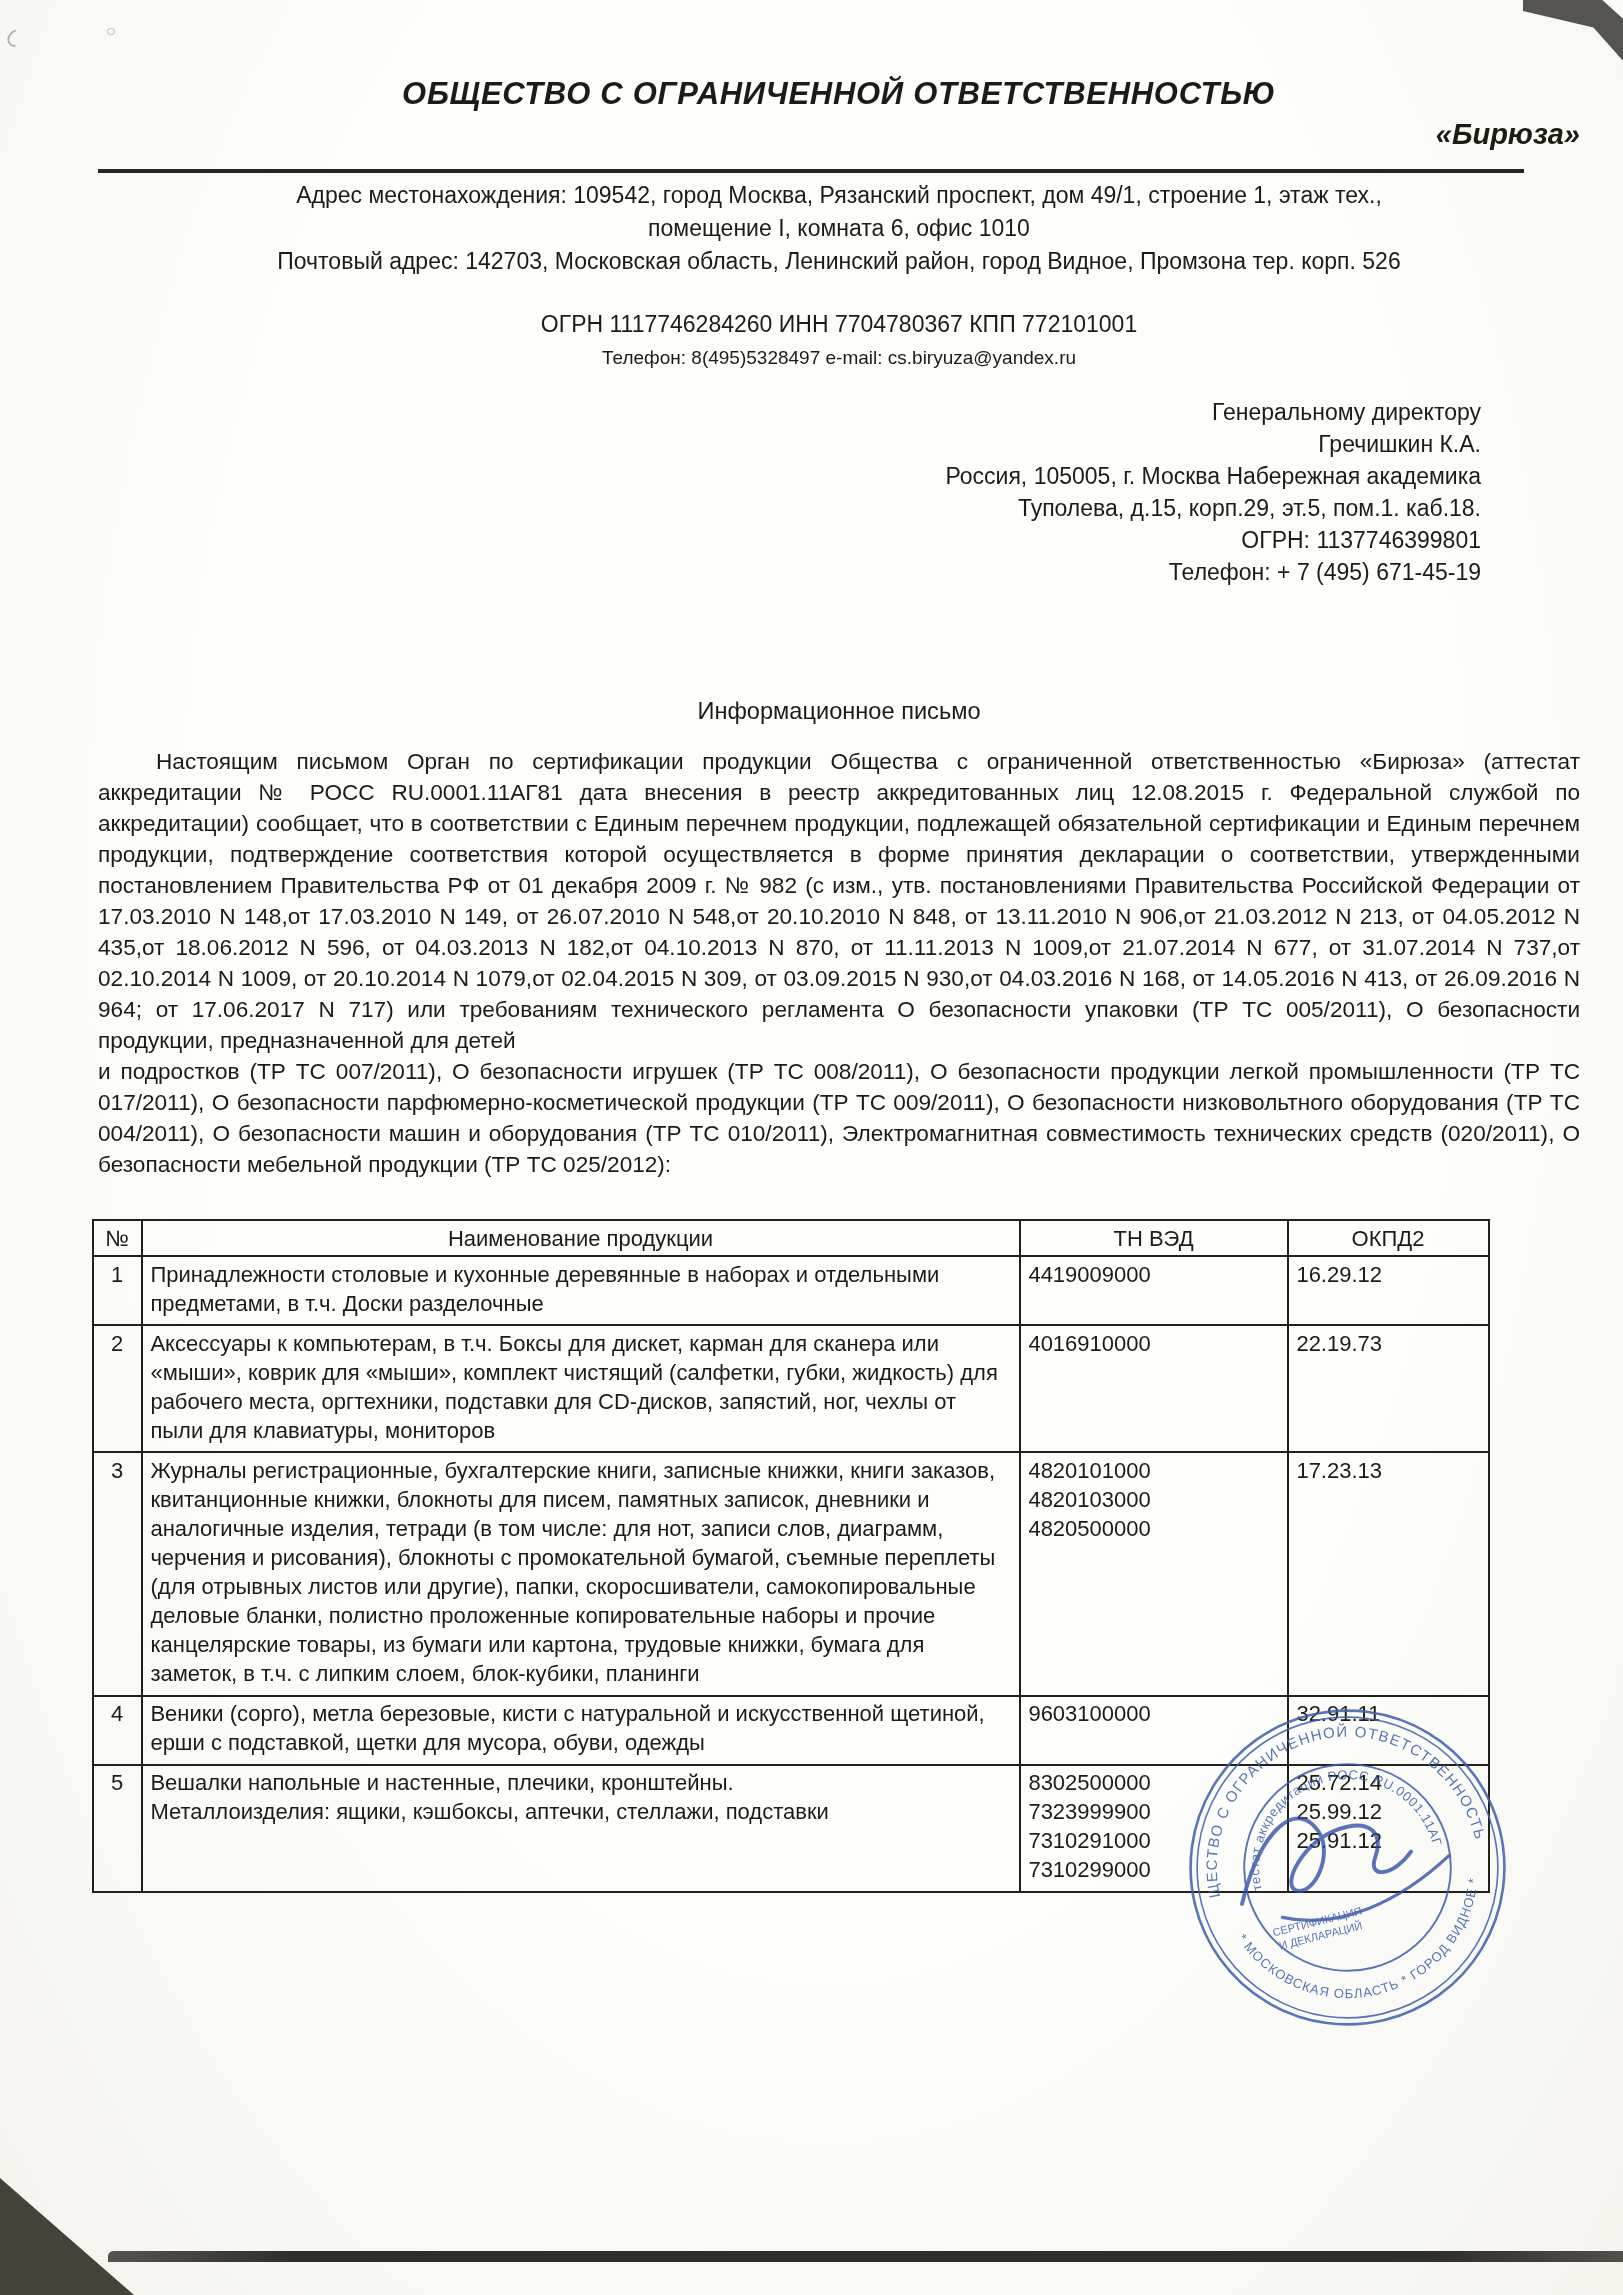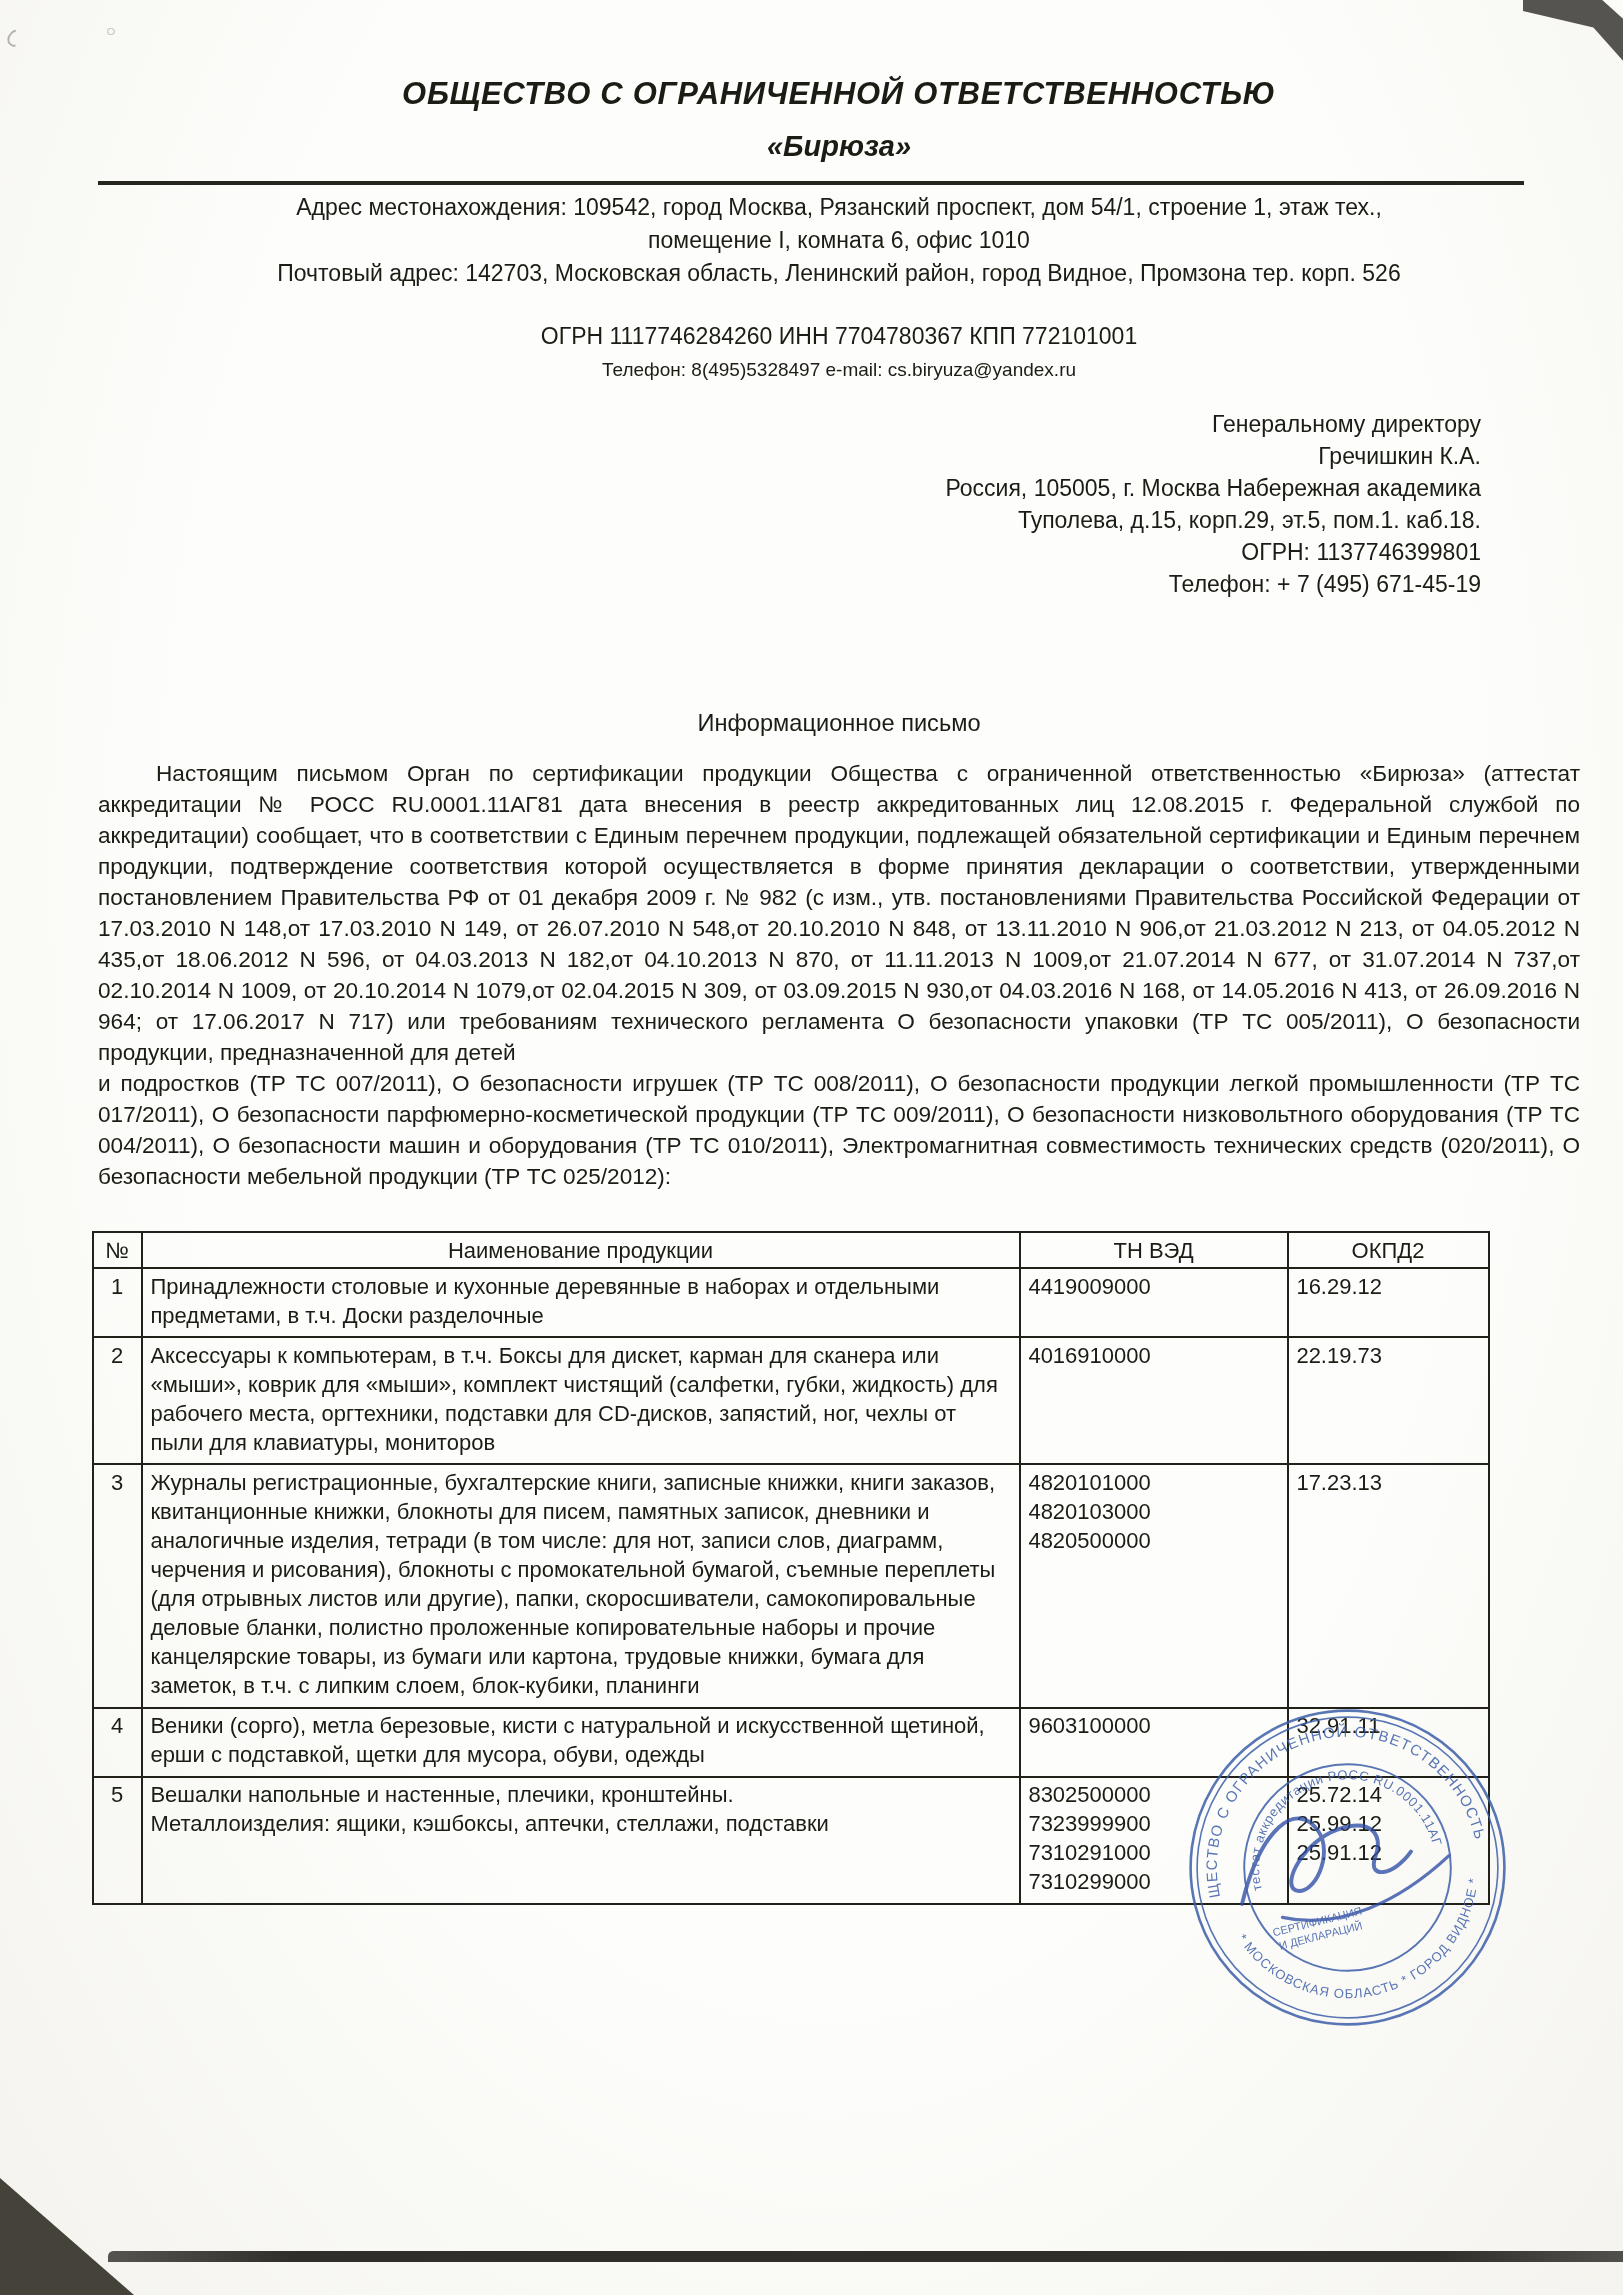--- a/index.html
+++ b/index.html
@@ -7,21 +7,21 @@
     position:relative;
     width:1623px;height:2295px;
     overflow:hidden;
     background:radial-gradient(ellipse at 50% 38%, #fdfdfb 55%, #f4f3ee 100%);
     font-family:Liberation Sans, sans-serif;
     color:#1c1c15;
     padding-left:28px;
   }
   .doc{position:absolute;left:98px;top:0;width:1482px;}
   .company-title{margin-top:76px;text-align:center;font-size:31px;font-weight:bold;font-style:italic;letter-spacing:0.7px;}
-  .company-name{margin-top:18px;text-align:center;font-size:29px;font-weight:bold;font-style:italic;}
+  .company-name{margin-top:6px;text-align:right;font-size:29px;font-weight:bold;font-style:italic;}
   .rule{height:3.3px;background:#26261f;margin:18.3px 56px 0 0;}
   .addr{text-align:center;font-size:23px;line-height:33px;}
   .addr.first{margin-top:6.5px;}
   .reg-line{margin-top:30px;text-align:center;font-size:23px;line-height:33px;}
   .contact-line{text-align:center;font-size:19px;line-height:33px;}
   .outgoing{margin-top:14.4px;font-size:23px;line-height:33px;}
   .recipient{margin-top:22px;text-align:right;padding-right:99px;font-size:23px;line-height:32px;}
   .subject{margin-top:110px;text-align:center;font-size:23.6px;}
   .body-text{margin-top:21px;font-size:22.6px;line-height:31px;text-align:justify;}
   .body-text p{margin:0;}
@@ -70,21 +70,21 @@
 <body>
 
 <div class="page">
 
   <div class="doc">
 
     <div class="company-title">ОБЩЕСТВО С ОГРАНИЧЕННОЙ ОТВЕТСТВЕННОСТЬЮ</div>
     <div class="company-name">«Бирюза»</div>
     <div class="rule"></div>
 
-    <div class="addr first">Адрес местонахождения: 109542, город Москва, Рязанский проспект, дом 54/1, строение 1, этаж тех.,</div>
+    <div class="addr first">Адрес местонахождения: 109542, город Москва, Рязанский проспект, дом 49/1, строение 1, этаж тех.,</div>
     <div class="addr">помещение I, комната 6, офис 1010</div>
     <div class="addr">Почтовый адрес: 142703, Московская область, Ленинский район, город Видное, Промзона тер. корп. 526</div>
 
     <div class="reg-line">ОГРН 1117746284260 ИНН 7704780367 КПП 772101001</div>
     <div class="contact-line">Телефон: 8(495)5328497 e-mail: cs.biryuza@yandex.ru</div>
 
 
     <div class="recipient">
       <div>Генеральному директору</div>
       <div>Гречишкин К.А.</div>

